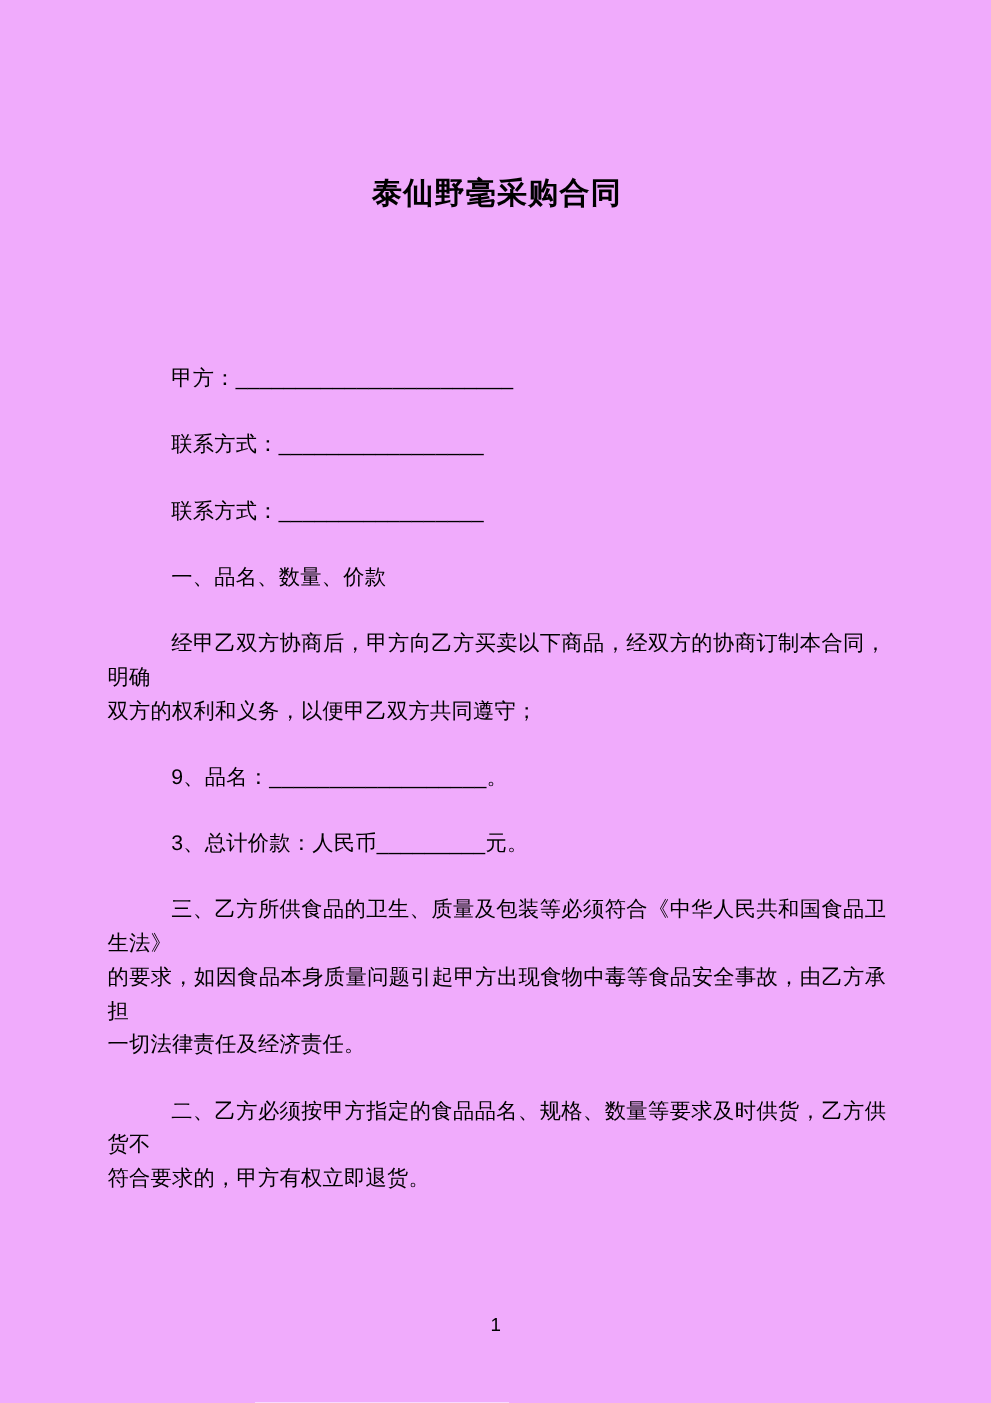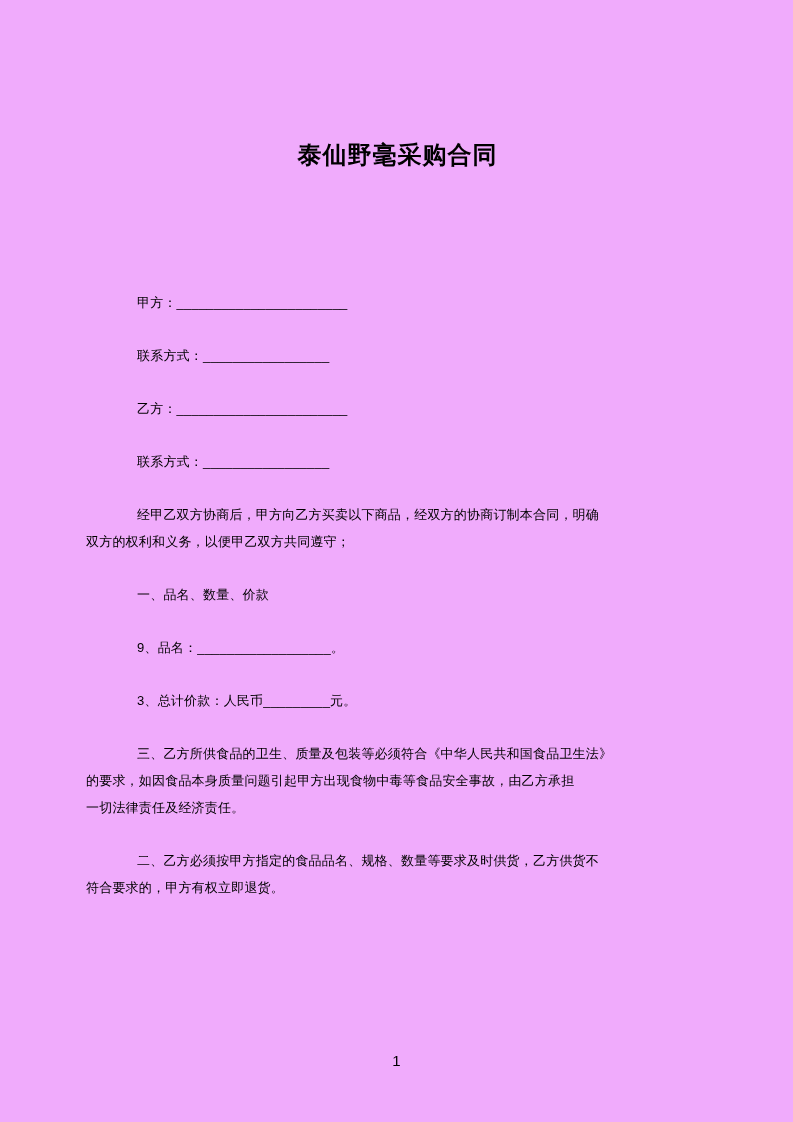--- a/index.html
+++ b/index.html
@@ -23,21 +23,21 @@
   .doc-title {
     margin: 0 0 119px 0;
     font-size: 24px;
     font-weight: bold;
     line-height: 31px;
     text-align: center;
     letter-spacing: 1px;
   }
   .para {
     margin: 0 0 26px 0;
-    font-size: 13px;
+    font-size: 17px;
     line-height: 27px;
     text-indent: 51px;
     text-align: justify;
     white-space: pre-line;
     letter-spacing: 0.2px;
   }
   .page-number {
     position: absolute;
     left: 0;
     right: 0;
@@ -52,28 +52,27 @@
 
 <div class="page">
   <div class="content">
 
     <h1 class="doc-title">泰仙野毫采购合同</h1>
 
     <p class="para">甲方：_______________________</p>
 
     <p class="para">联系方式：_________________</p>
 
-    <p class="para">乙方：_______________________</p>
 
     <p class="para">联系方式：_________________</p>
 
+    <p class="para">一、品名、数量、价款</p>
+
     <p class="para">经甲乙双方协商后，甲方向乙方买卖以下商品，经双方的协商订制本合同，明确
 双方的权利和义务，以便甲乙双方共同遵守；</p>
-
-    <p class="para">一、品名、数量、价款</p>
 
     <p class="para">9、品名：__________________。</p>
 
 
     <p class="para">3、总计价款：人民币_________元。</p>
 
     <p class="para">三、乙方所供食品的卫生、质量及包装等必须符合《中华人民共和国食品卫生法》
 的要求，如因食品本身质量问题引起甲方出现食物中毒等食品安全事故，由乙方承担
 一切法律责任及经济责任。</p>
 

